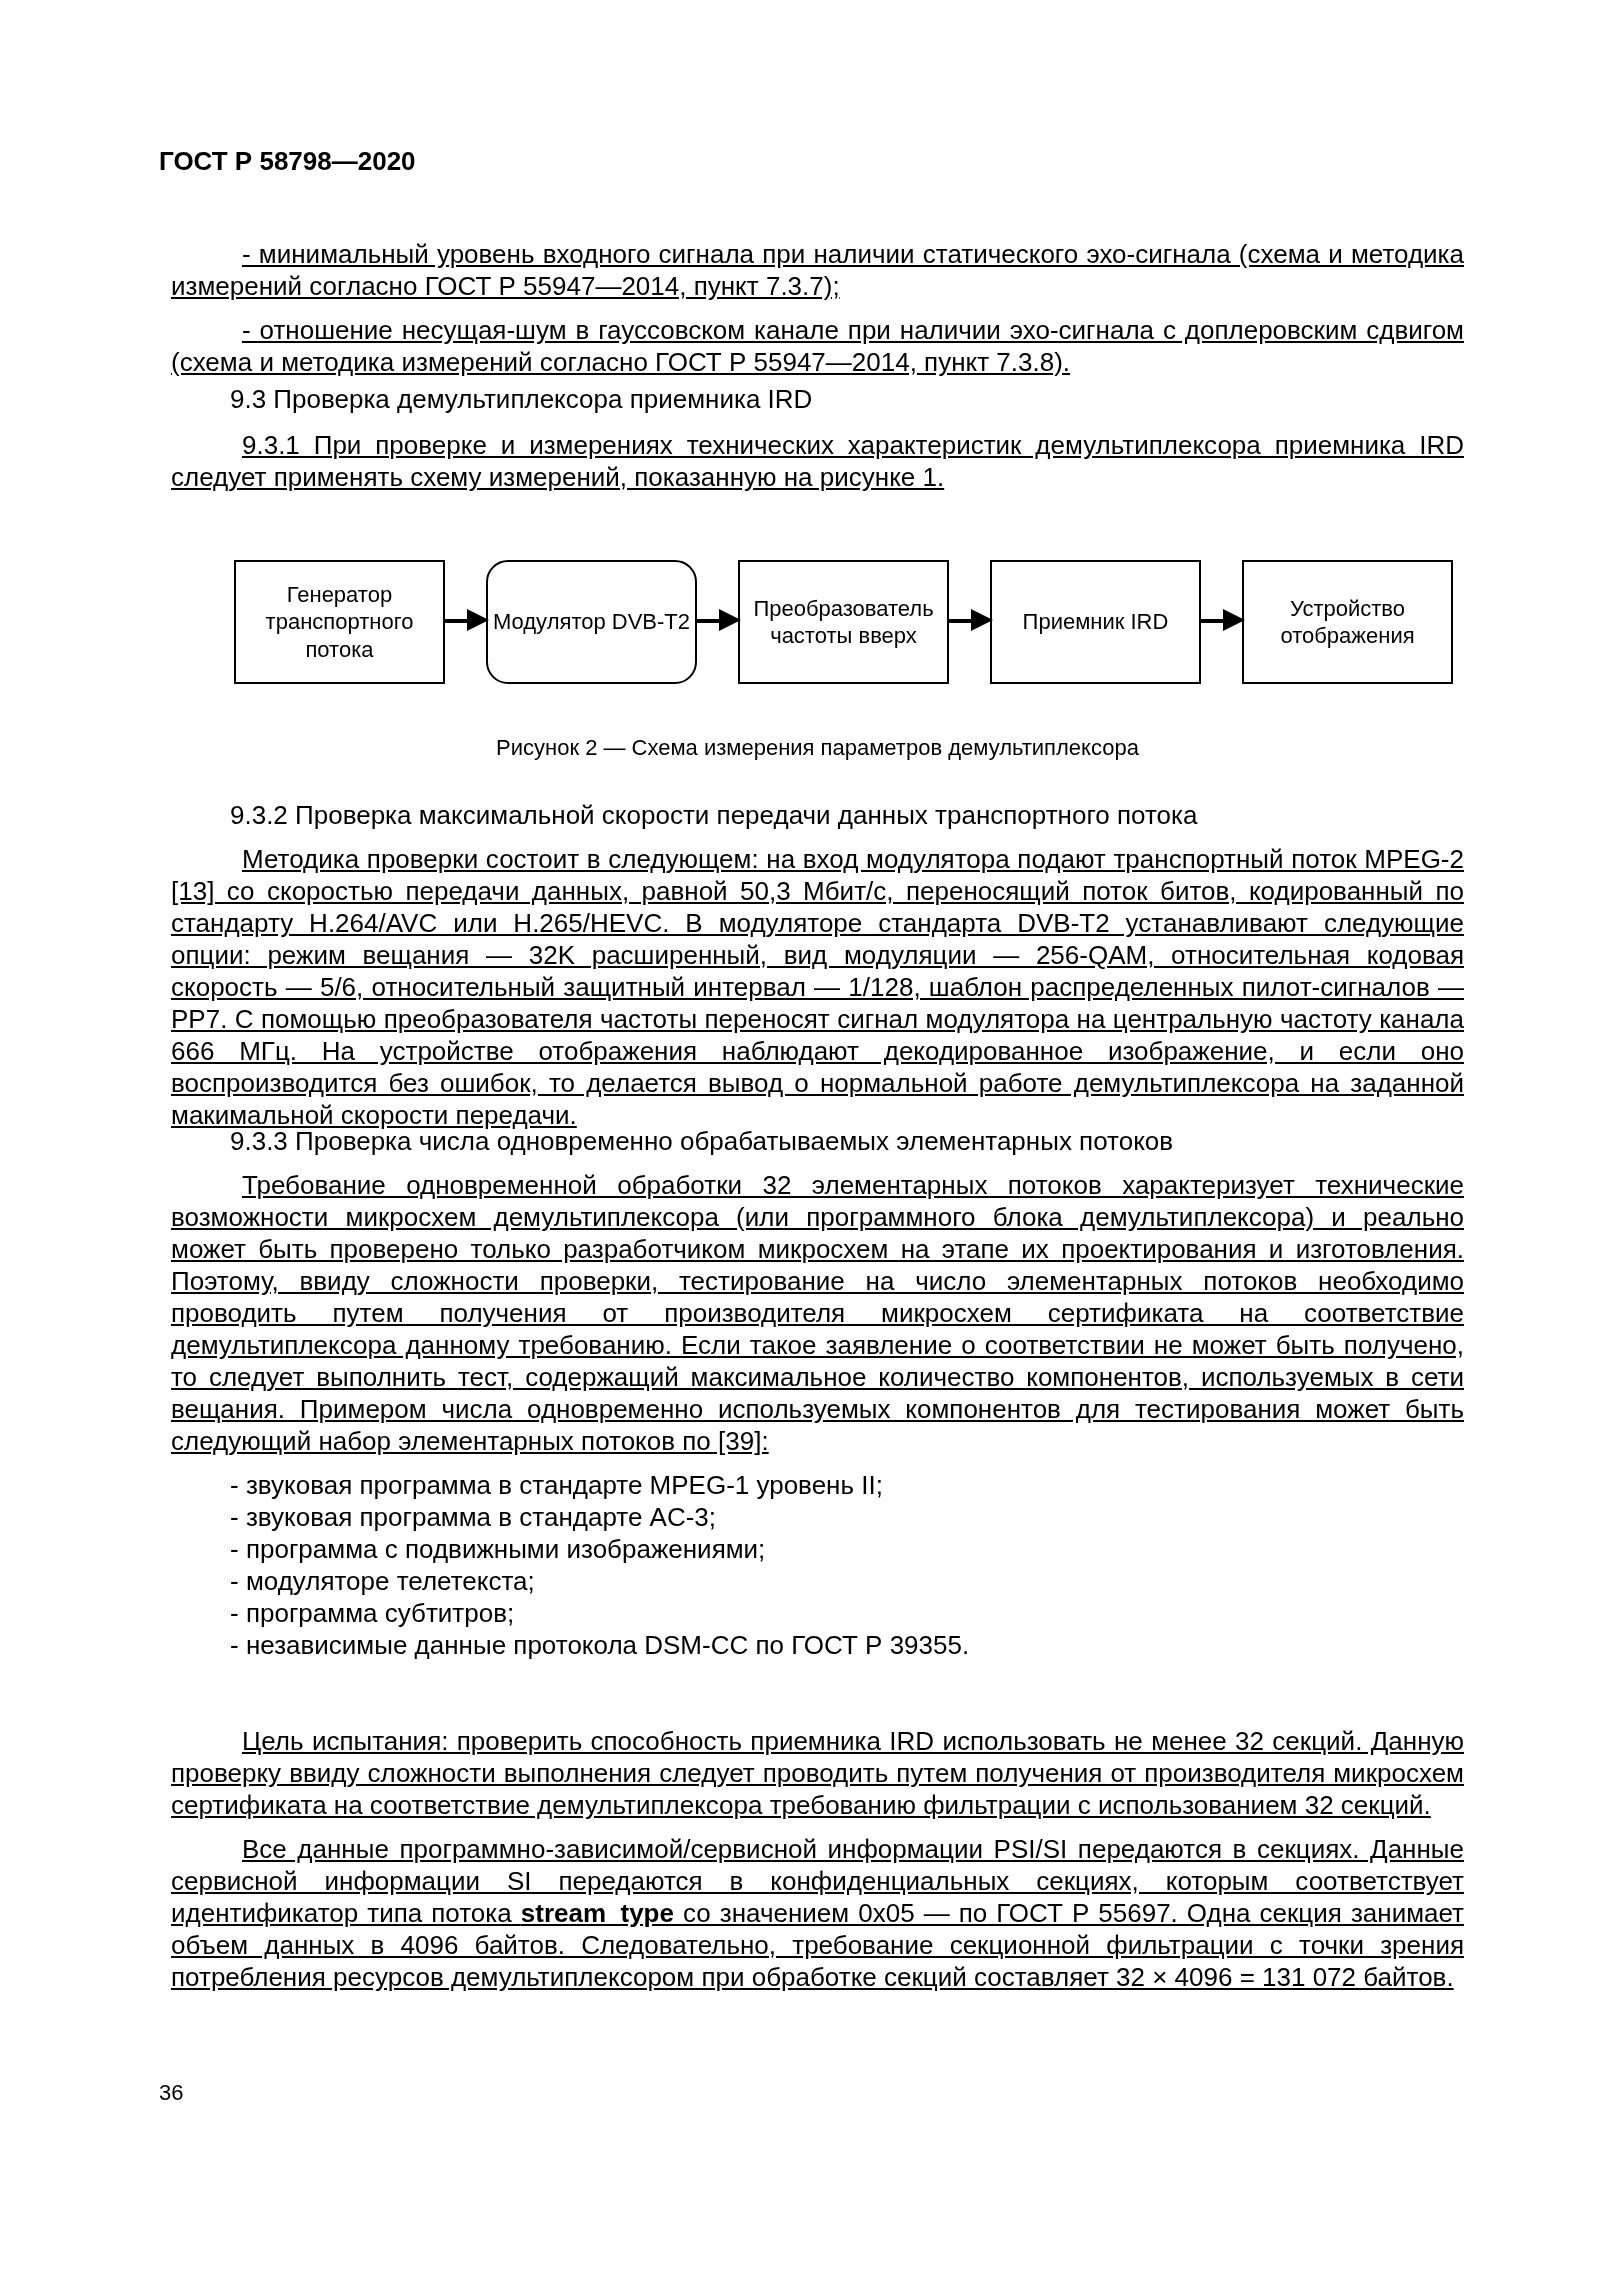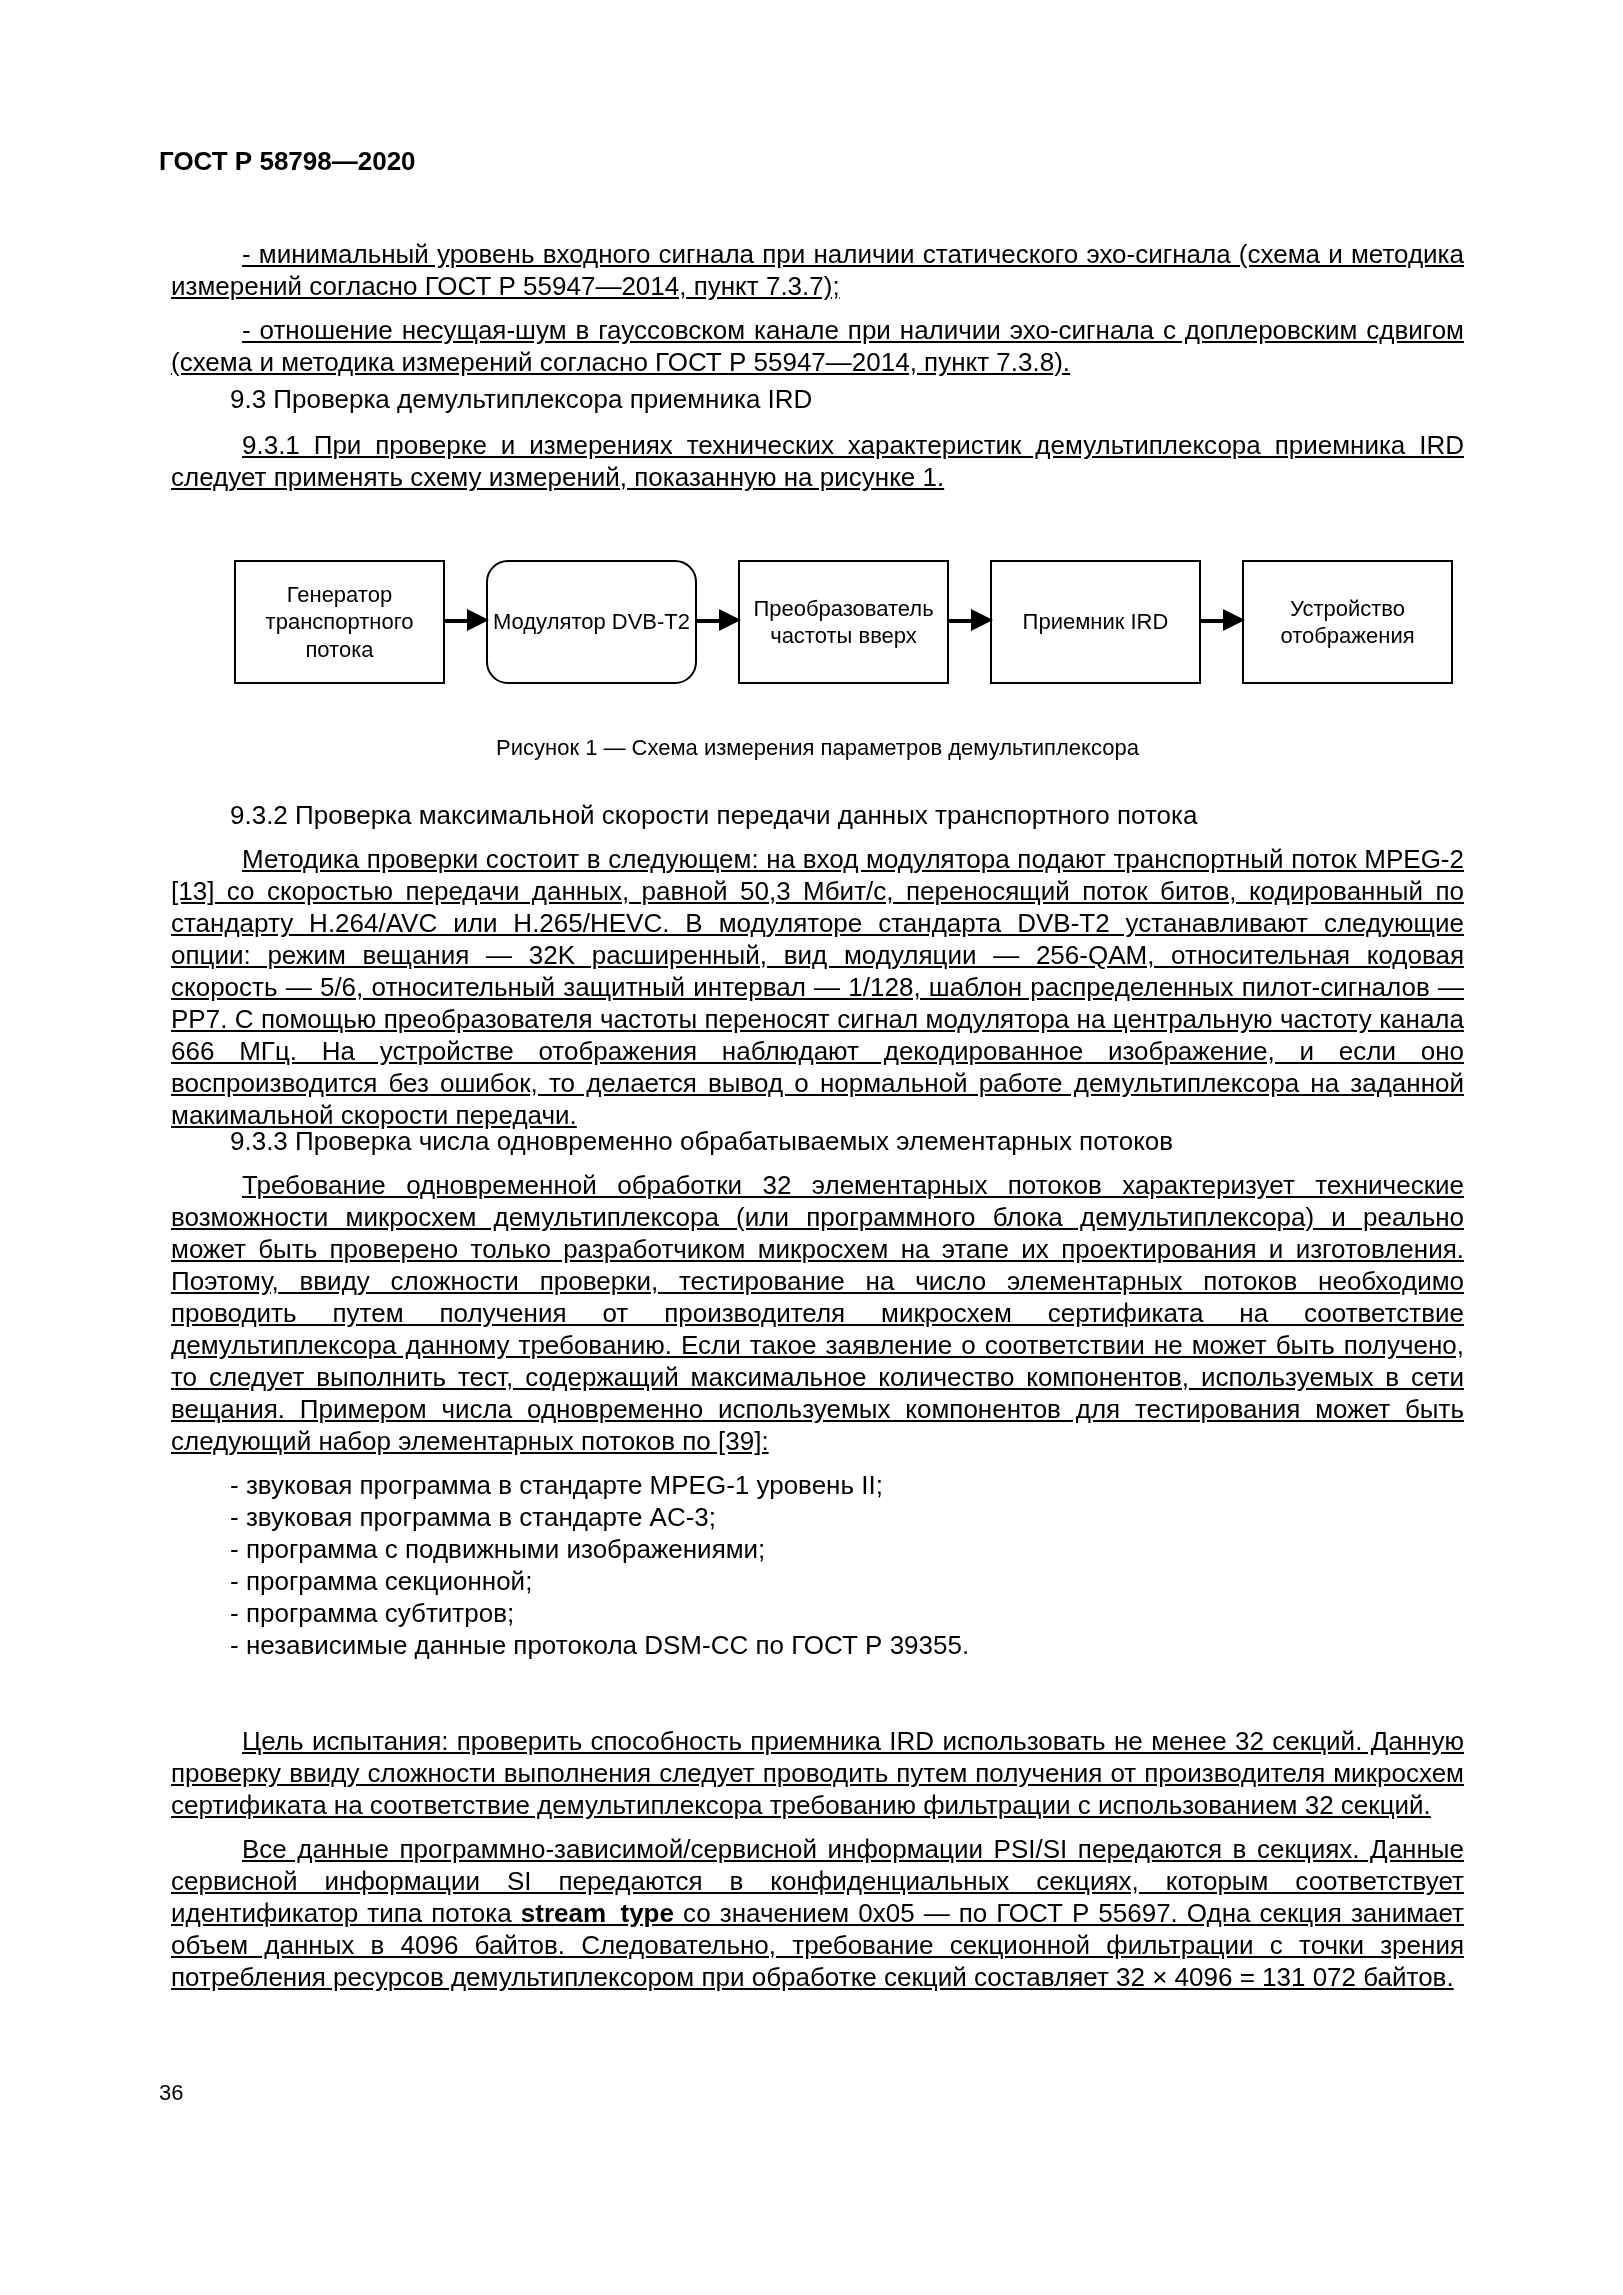--- a/index.html
+++ b/index.html
@@ -53,34 +53,34 @@
         <div class="head" style="left:22px;"></div>
       </div>
     <div class="fbox" style="left:831px;">Приемник IRD</div>
     <div class="arrow" style="left:1042px;">
         <div class="shaft" style="width:26px;"></div>
         <div class="head" style="left:22px;"></div>
       </div>
     <div class="fbox" style="left:1083px;">Устройство отображения</div>
   </div>
 
-  <div class="caption">Рисунок 1 — Схема измерения параметров демультиплексора</div>
+  <div class="caption">Рисунок 2 — Схема измерения параметров демультиплексора</div>
 
   <div class="block" style="top:799px;">
     <p class="h">9.3.2 Проверка максимальной скорости передачи данных транспортного потока</p>
     <p class="p">Методика проверки состоит в следующем: на вход модулятора подают транспортный поток MPEG-2 [13] со скоростью передачи данных, равной 50,3 Мбит/с, переносящий поток битов, кодированный по стандарту H.264/AVC или H.265/HEVC. В модуляторе стандарта DVB-T2 устанавливают следующие опции: режим вещания — 32K расширенный, вид модуляции — 256-QAM, относительная кодовая скорость — 5/6, относительный защитный интервал — 1/128, шаблон распределенных пилот-сигналов — PP7. С помощью преобразователя частоты переносят сигнал модулятора на центральную частоту канала 666 МГц. На устройстве отображения наблюдают декодированное изображение, и если оно воспроизводится без ошибок, то делается вывод о нормальной работе демультиплексора на заданной макимальной скорости передачи.</p>
   </div>
 
   <div class="block" style="top:1125px;">
     <p class="h">9.3.3 Проверка числа одновременно обрабатываемых элементарных потоков</p>
     <p class="p">Требование одновременной обработки 32 элементарных потоков характеризует технические возможности микросхем демультиплексора (или программного блока демультиплексора) и реально может быть проверено только разработчиком микросхем на этапе их проектирования и изготовления. Поэтому, ввиду сложности проверки, тестирование на число элементарных потоков необходимо проводить путем получения от производителя микросхем сертификата на соответствие демультиплексора данному требованию. Если такое заявление о соответствии не может быть получено, то следует выполнить тест, содержащий максимальное количество компонентов, используемых в сети вещания. Примером числа одновременно используемых компонентов для тестирования может быть следующий набор элементарных потоков по [39]:</p>
     <p class="li">- звуковая программа в стандарте MPEG-1 уровень II;</p>
     <p class="li">- звуковая программа в стандарте AC-3;</p>
     <p class="li">- программа с подвижными изображениями;</p>
-    <p class="li">- программа секционной;</p>
+    <p class="li">- модуляторе телетекста;</p>
     <p class="li">- программа субтитров;</p>
     <p class="li">- независимые данные протокола DSM-CC по ГОСТ Р 39355.</p>
   </div>
 
   <div class="block" style="top:1713px;">
     <p class="p">Цель испытания: проверить способность приемника IRD использовать не менее 32 секций. Данную проверку ввиду сложности выполнения следует проводить путем получения от производителя микросхем сертификата на соответствие демультиплексора требованию фильтрации с использованием 32 секций.</p>
     <p class="p" style="margin-top:6.5px;"><span>Все данные программно-зависимой/сервисной информации PSI/SI передаются в секциях. Данные сервисной информации SI передаются в конфиденциальных секциях, которым соответствует идентификатор типа потока </span><b class="kw">stream_type</b><span> со значением 0x05 — по ГОСТ Р 55697. Одна секция занимает объем данных в 4096 байтов. Следовательно, требование секционной фильтрации с точки зрения потребления ресурсов демультиплексором при обработке секций составляет 32 × 4096 = 131 072 байтов.</span></p>
   </div>
 
   <div class="pagenum">36</div>

